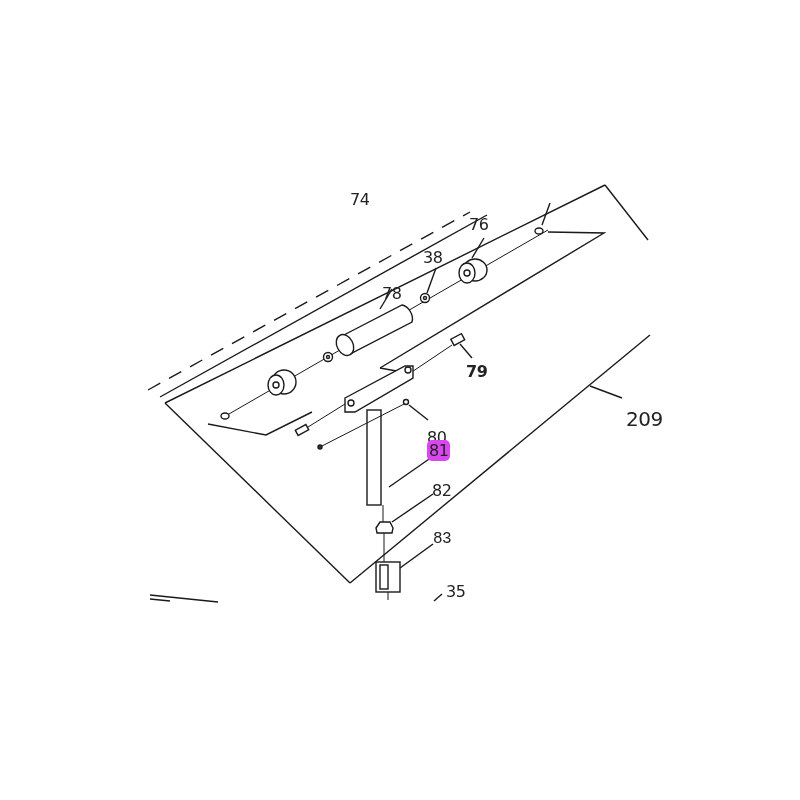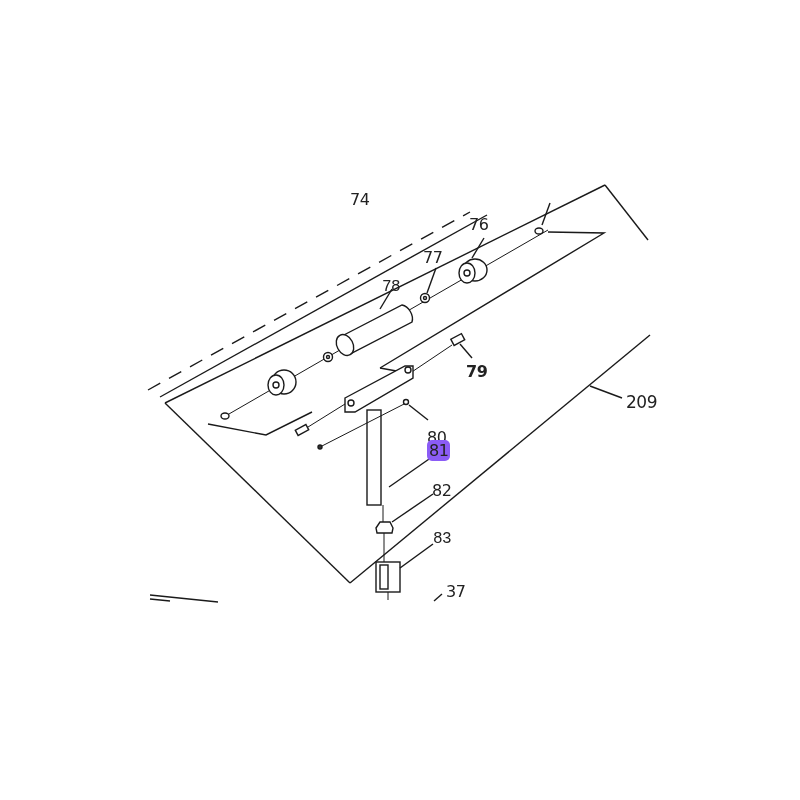--- a/index.html
+++ b/index.html
@@ -1,19 +1,19 @@
 <!DOCTYPE html>
 <html><head>
 <meta charset="utf-8">
 <style>
   html, body { margin:0; padding:0; background:#ffffff; }
   body { width:800px; height:800px; position:relative; overflow:hidden; font-family:"DejaVu Sans", sans-serif; }
   #diagram { position:absolute; left:0; top:0; width:800px; height:800px; }
   .callout { position:absolute; font-family:"DejaVu Sans", sans-serif; font-size:16px; color:#222; line-height:20px; letter-spacing:-0.5px; }
-  .hl { background:#8b5cf6; border-radius:5px; padding:1px 2px; margin-left:-2px; }
+  .hl { background:#d946ef; border-radius:5px; padding:1px 2px; margin-left:-2px; }
   svg line, svg polyline, svg path, svg ellipse, svg rect, svg circle { stroke:#1a1a1a; fill:none; stroke-width:1.4; }
   svg .thin { stroke-width:1; }
   svg .filled { fill:#ffffff; }
   svg .dark { fill:#333; }
 </style>
 </head>
 <body>
 
 <svg id="diagram" viewBox="0 0 800 800" xmlns="http://www.w3.org/2000/svg">
 
@@ -115,21 +115,21 @@
 
   <line x1="590" y1="386" x2="622" y2="398"></line>
 
   <line x1="472" y1="258" x2="484" y2="238"></line>
   <line x1="427" y1="293" x2="436" y2="268"></line>
   <line x1="380" y1="309" x2="392" y2="289"></line>
 </svg>
 
 <div class="callout" style="left:350px;top:190px;">74</div>
 <div class="callout" style="left:469px;top:215px;">76</div>
-<div class="callout" style="left:423px;top:248px;">77</div>
-<div class="callout" style="left:382px;top:277px;font-family:Liberation Mono, monospace;">78</div>
+<div class="callout" style="left:423px;top:248px;">38</div>
+<div class="callout" style="left:382px;top:284px;">78</div>
 <div class="callout" style="left:466px;top:362px;font-weight:bold;">79</div>
 <div class="callout" style="left:427px;top:428px;">80</div>
 <div class="callout" style="left:429px;top:441px;"><span class="hl">81</span></div>
 <div class="callout" style="left:432px;top:474px;margin-top:7px;">82</div>
 <div class="callout" style="left:433px;top:529px;font-family:Liberation Mono, monospace;">83</div>
-<div class="callout" style="left:446px;top:582px;">37</div>
-<div class="callout" style="left:626px;top:392px;font-size:17px;">209</div>
+<div class="callout" style="left:446px;top:582px;">35</div>
+<div class="callout" style="left:626px;top:409px;font-size:20px;">209</div>
 
 </body></html>

